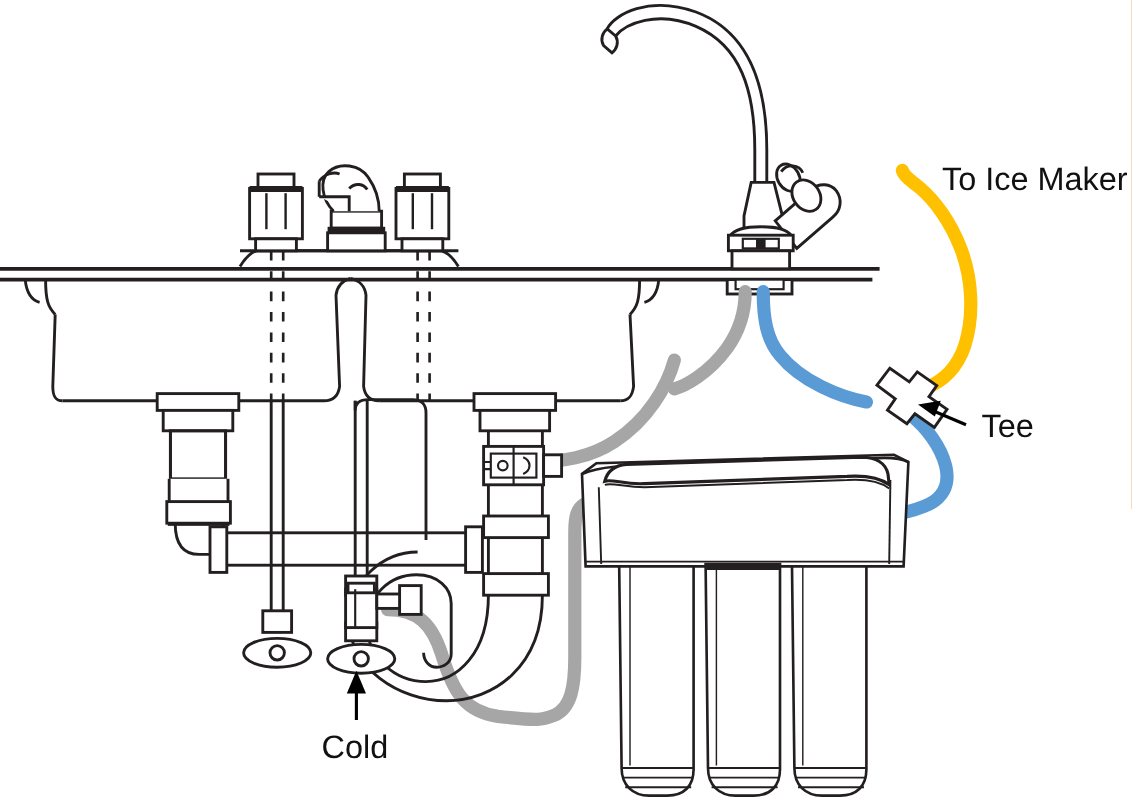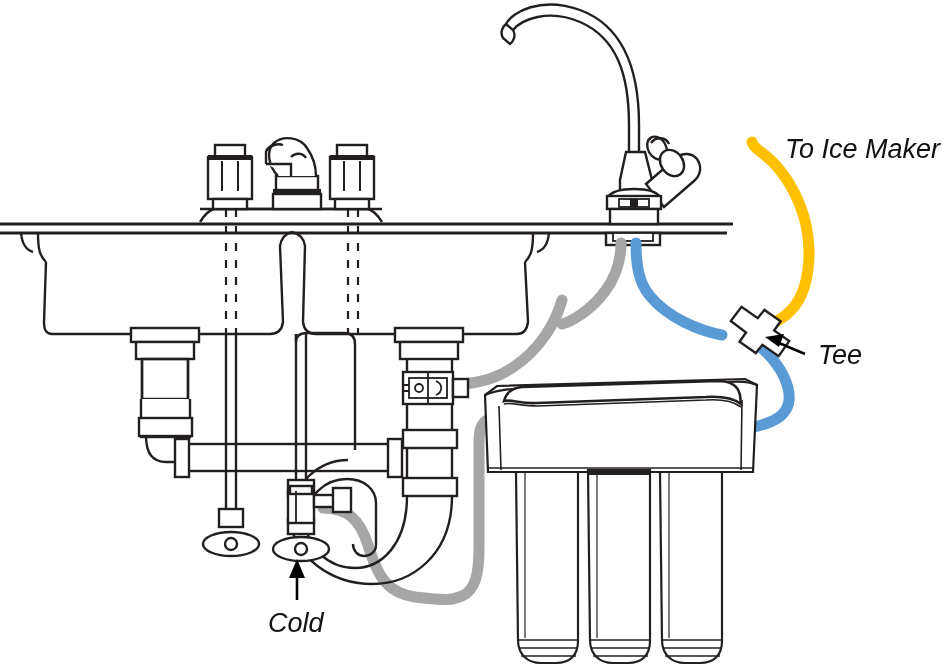--- a/index.html
+++ b/index.html
@@ -1,18 +1,18 @@
 <!DOCTYPE html>
 <html><head>
 <meta charset="utf-8">
 <style>
   html,body{margin:0;padding:0;background:#ffffff;}
   body{width:943px;height:668px;overflow:hidden;
        font-family:"Liberation Sans","DejaVu Sans",sans-serif;}
-  #stage{position:relative;width:943px;height:600px;background:#f97316;font-style:italic;}
+  #stage{position:relative;width:943px;height:600px;background:#f97316;}
   svg{display:block;}
   .lbl{font-family:"Liberation Sans","DejaVu Sans",sans-serif;
        font-size:27px;fill:#111111;}
   .lbl-cold{font-size:27px;}
 </style>
 </head>
 <body>
 
 <div id="stage">
 <svg width="943" height="668" viewBox="0 0 943 668">

